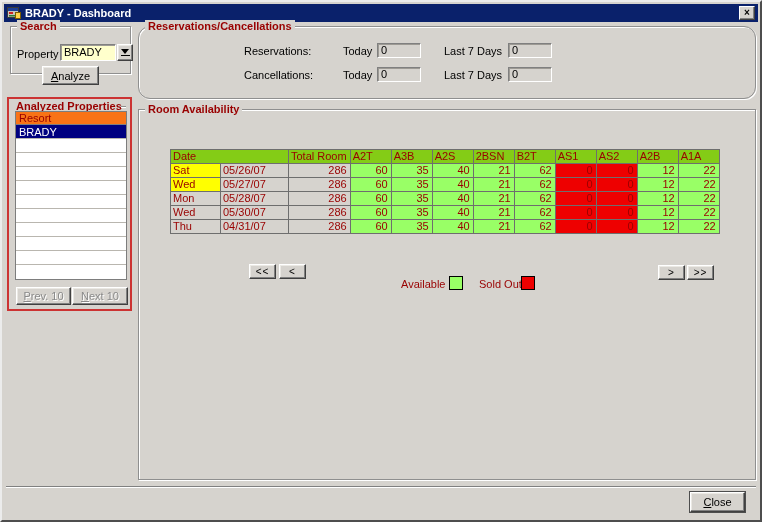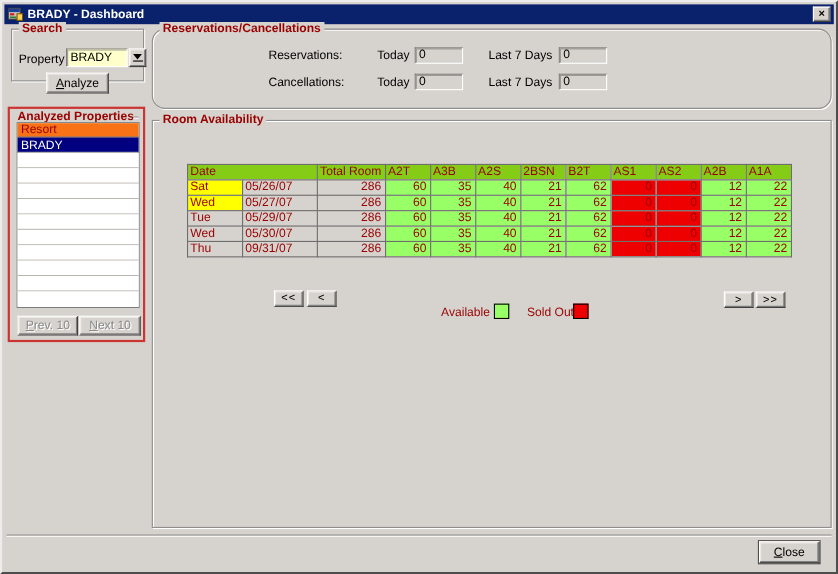--- a/index.html
+++ b/index.html
@@ -235,22 +235,22 @@
             <td class="num avail">35</td>
             <td class="num avail">40</td>
             <td class="num avail">21</td>
             <td class="num avail">62</td>
             <td class="num sold">0</td>
             <td class="num sold">0</td>
             <td class="num avail">12</td>
             <td class="num avail">22</td>
           </tr>
           <tr>
-            <td class="daycell">Tue</td>
-            <td class="daycell">05/29/07</td>
+            <td class="daycell">Mon</td>
+            <td class="daycell">05/28/07</td>
             <td class="num total">286</td>
             <td class="num avail">60</td>
             <td class="num avail">35</td>
             <td class="num avail">40</td>
             <td class="num avail">21</td>
             <td class="num avail">62</td>
             <td class="num sold">0</td>
             <td class="num sold">0</td>
             <td class="num avail">12</td>
             <td class="num avail">22</td>
@@ -264,21 +264,21 @@
             <td class="num avail">40</td>
             <td class="num avail">21</td>
             <td class="num avail">62</td>
             <td class="num sold">0</td>
             <td class="num sold">0</td>
             <td class="num avail">12</td>
             <td class="num avail">22</td>
           </tr>
           <tr>
             <td class="daycell">Thu</td>
-            <td class="daycell">09/31/07</td>
+            <td class="daycell">04/31/07</td>
             <td class="num total">286</td>
             <td class="num avail">60</td>
             <td class="num avail">35</td>
             <td class="num avail">40</td>
             <td class="num avail">21</td>
             <td class="num avail">62</td>
             <td class="num sold">0</td>
             <td class="num sold">0</td>
             <td class="num avail">12</td>
             <td class="num avail">22</td>

